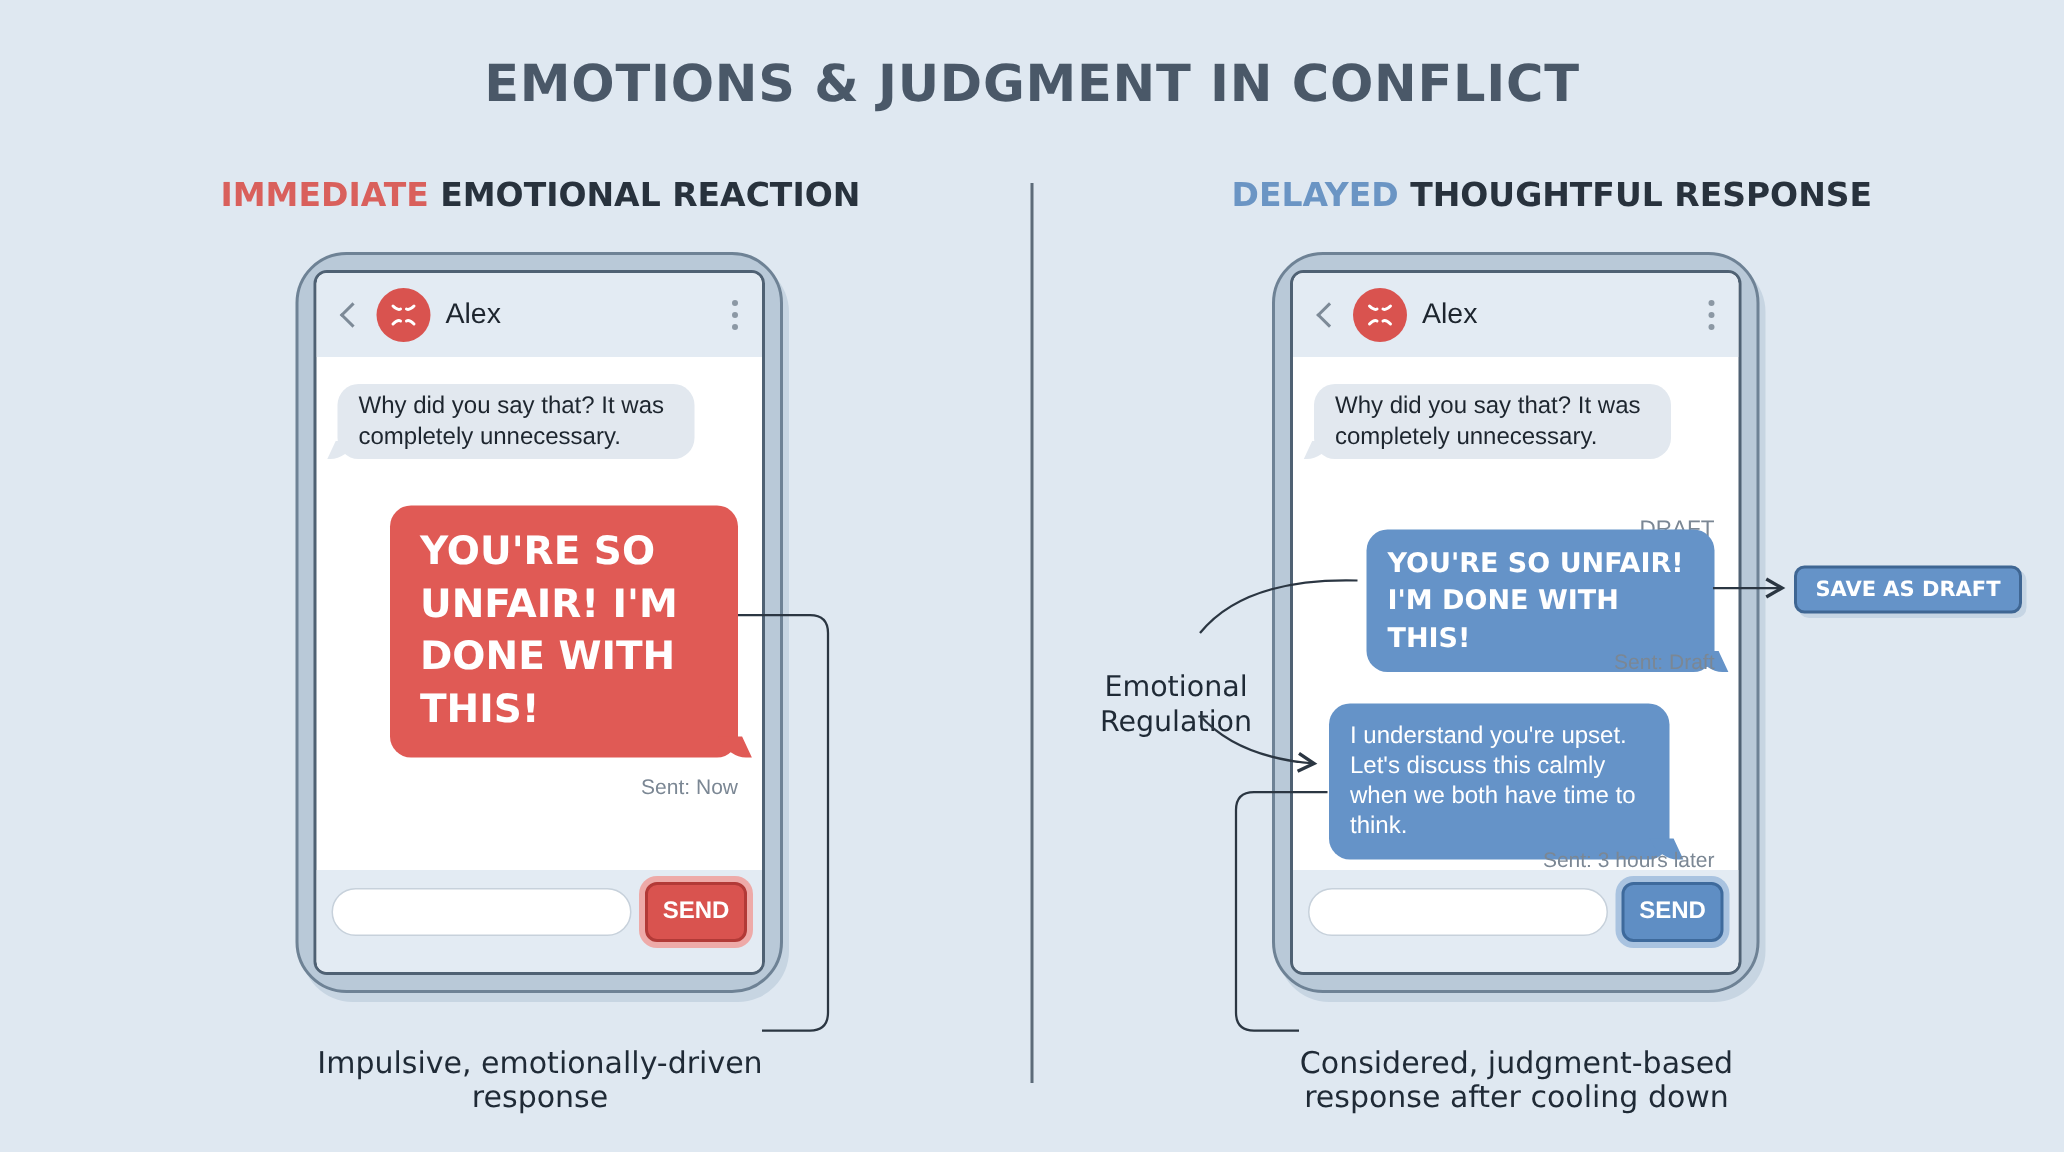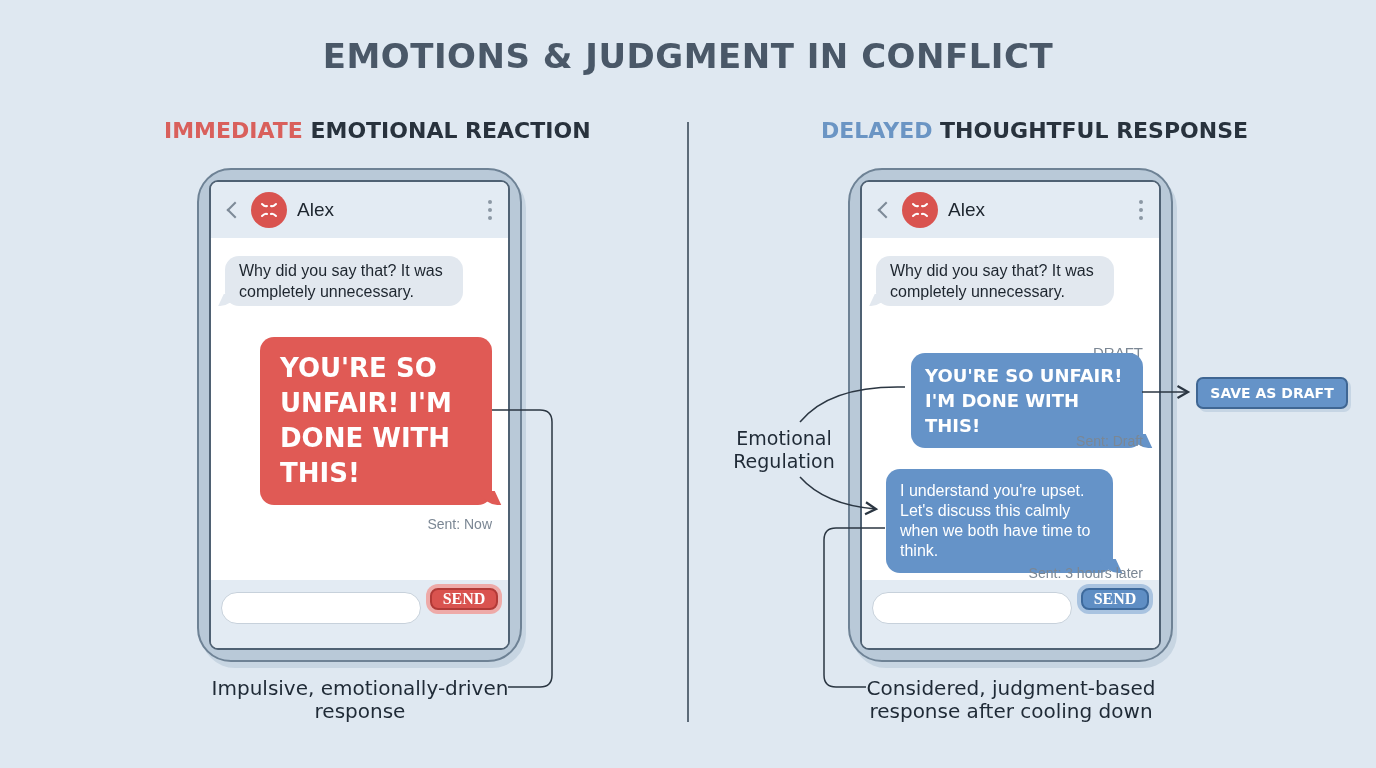--- a/index.html
+++ b/index.html
@@ -100,25 +100,25 @@
     background: #e3ebf3;
   }
   .msg-input {
     position: absolute; left: 10px; top: 12px;
     width: 200px; height: 32px;
     border-radius: 16px; background: #fff;
     border: 1px solid #c7d1db;
   }
   .send-btn {
     position: absolute; right: 10px; top: 8px;
-    width: 68px; height: 22px;
+    width: 68px; height: 40px;
     border-radius: 8px;
     color: #fff; font-weight: bold; font-size: 16px;
     display: flex; align-items: center; justify-content: center;
-    font-family: Liberation Serif, serif;
+    font-family: Liberation Sans, sans-serif;
   }
   .send-red { background: #d9534f; border: 2px solid #b23a37; box-shadow: 0 0 0 4px #eeaaa8; }
   .send-blue { background: #5f8ec4; border: 2px solid #3e6a9c; box-shadow: 0 0 0 4px #a9c3e0; }
 
   .meta { font-size: 14px; color: #7b8794; position: absolute; }
 
   .bubble-red {
     position: absolute;
     background: #e05a55;
     color: #fff;
@@ -163,29 +163,30 @@
     color: #fff; font-weight: bold; font-size: 14px;
     font-family: "DejaVu Sans", sans-serif;
     display: flex; align-items: center; justify-content: center;
     box-shadow: 3px 3px 0 #c6d5e4;
   }
 
   .caption {
     font-size: 20px; line-height: 23px;
     text-align: center; color: #1f2a36;
     font-family: "DejaVu Sans", sans-serif;
+    margin-top: 20px;
   }
   svg.overlay { position: absolute; left: 0; top: 0; pointer-events: none; }
 </style>
 </head>
 <body>
 
 <div class="abs main-title">EMOTIONS &amp; JUDGMENT IN CONFLICT</div>
 
-<div class="abs section-title" style="left:164px;text-align:center;">
+<div class="abs section-title" style="left:147px;text-align:center;">
   <span class="hl-red">IMMEDIATE</span><span> EMOTIONAL REACTION</span>
 </div>
 <div class="abs section-title" style="left:821px;">
   <span class="hl-blue">DELAYED</span><span> THOUGHTFUL RESPONSE</span>
 </div>
 
 <div class="abs divider"></div>
 
 <div class="abs phone" style="left:197px; top:168px;">
   <div class="phone-inner">

